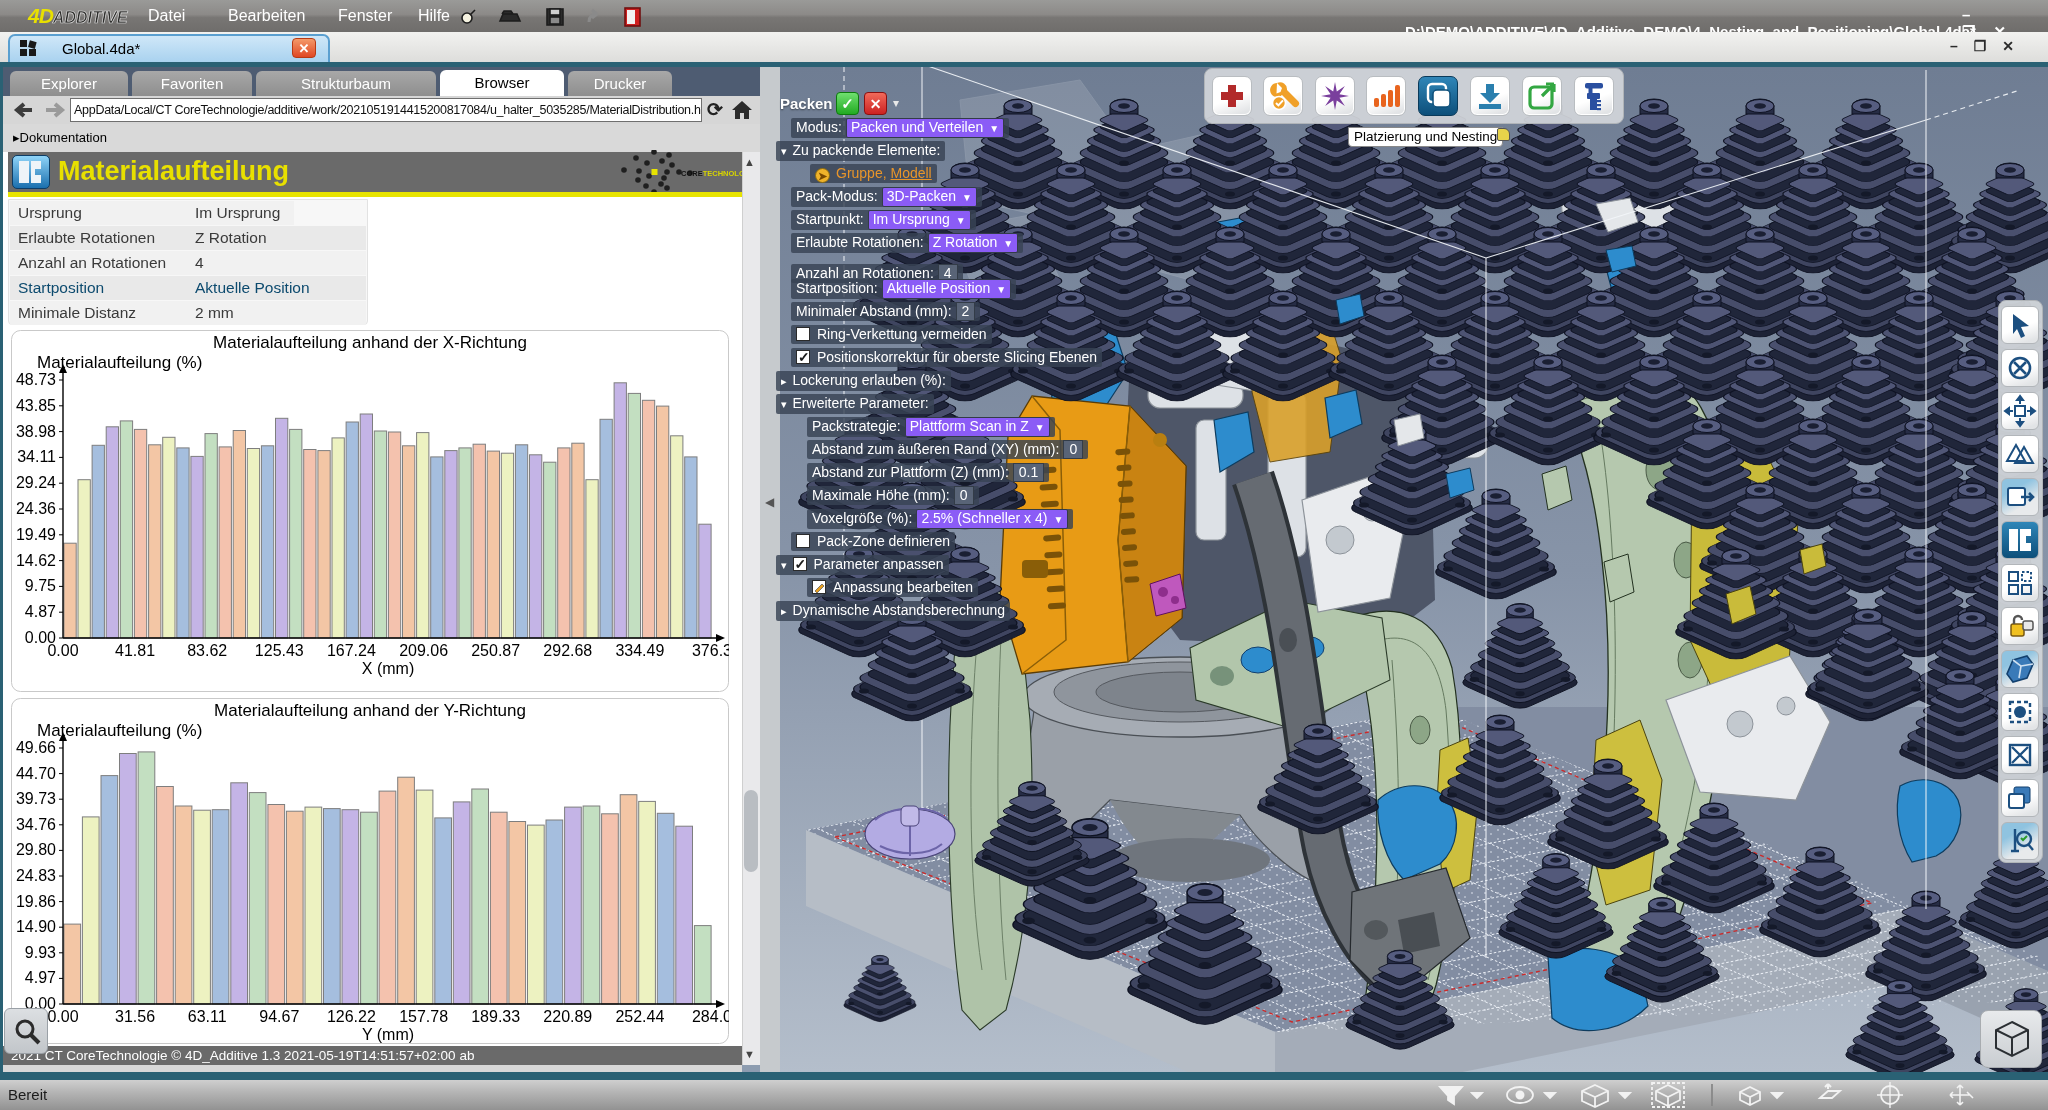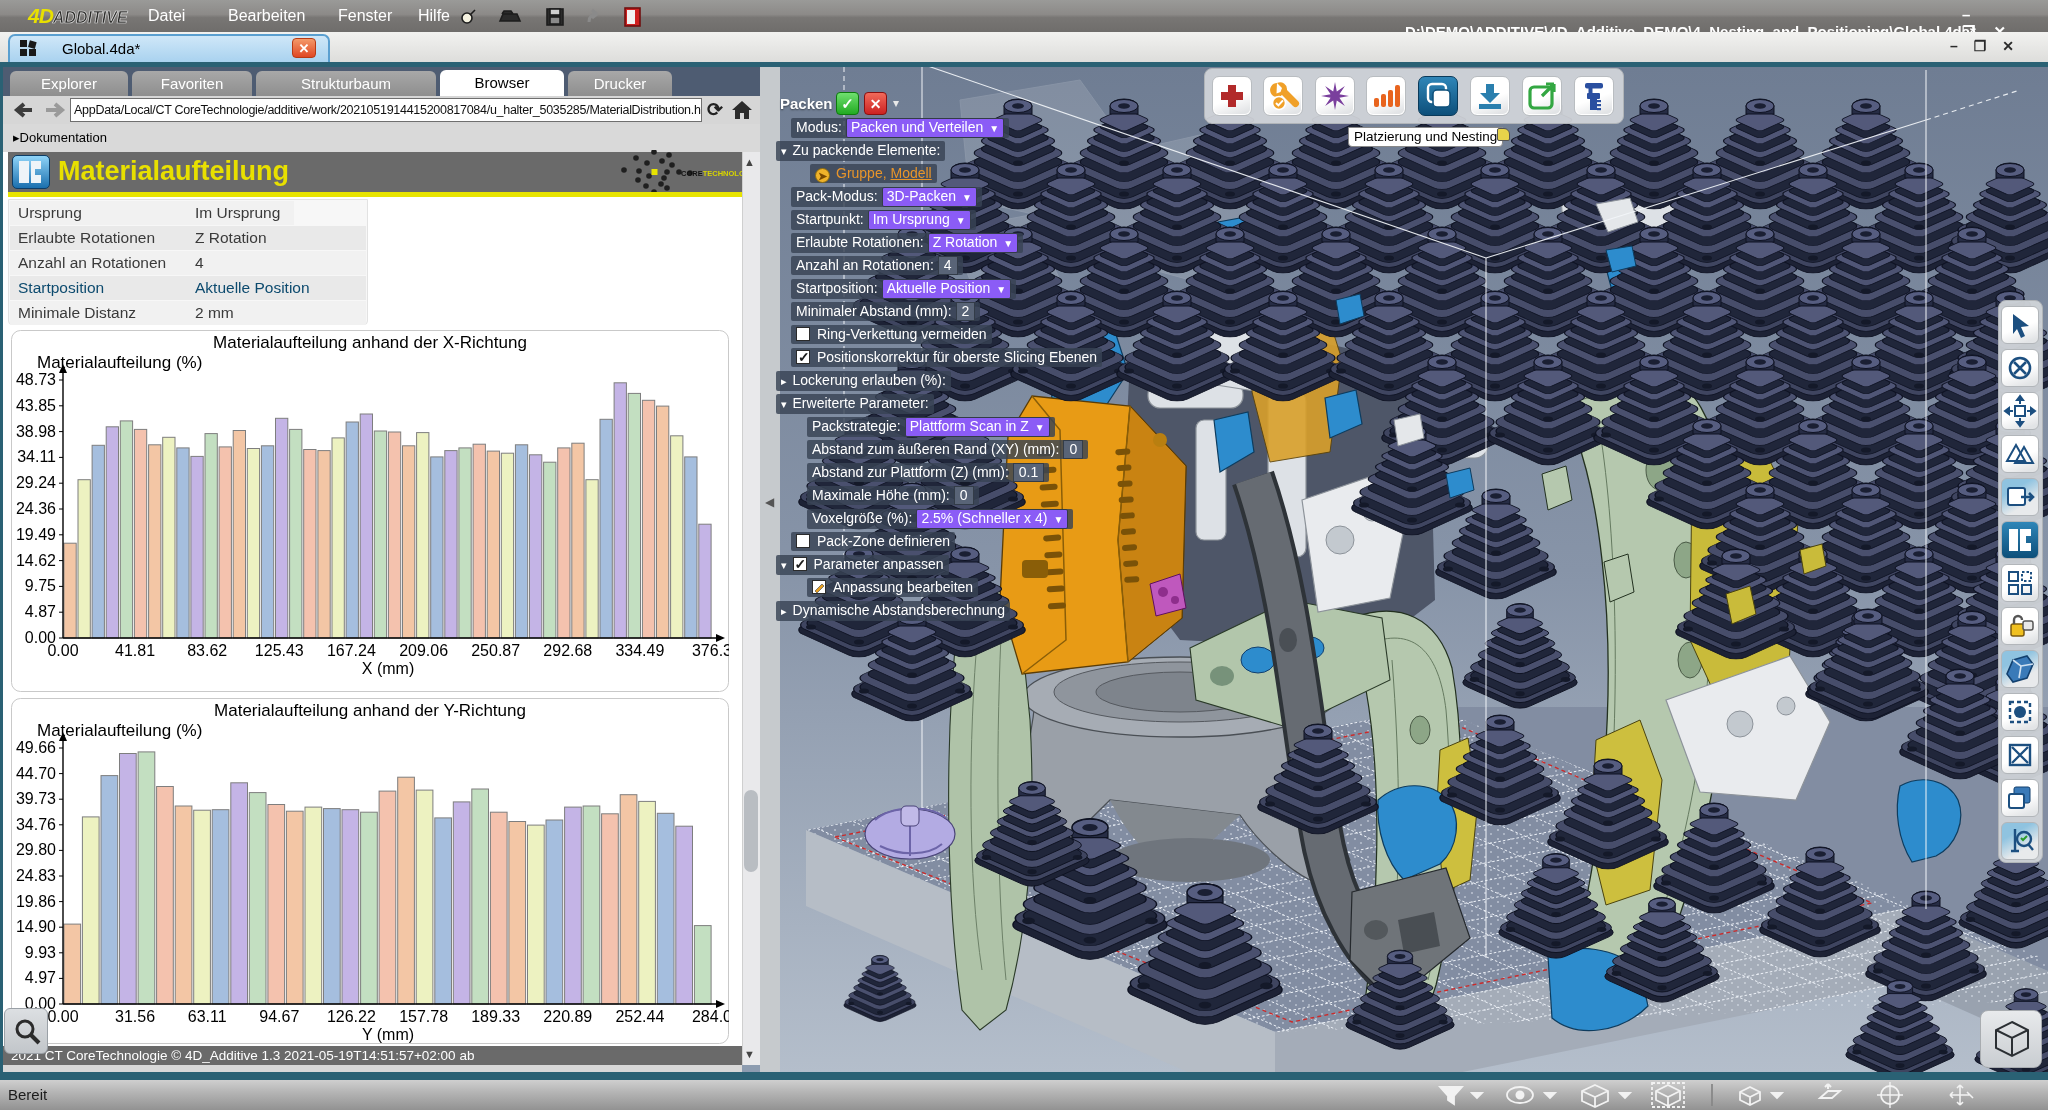--- a/index.html
+++ b/index.html
@@ -651,21 +651,21 @@
 <div class="abs" style="left:780px;top:95px;color:#fff;font-size:15px;font-weight:bold;text-shadow:0 1px 2px rgba(0,0,0,.5)">Packen</div>
 <div class="abs" style="left:836px;top:92px;width:23px;height:23px;border-radius:4px;background:linear-gradient(#6fe06f,#22aa22);border:1px solid #0d7a0d;color:#fff;font-weight:bold;text-align:center;line-height:22px;font-size:15px">✓</div>
 <div class="abs" style="left:864px;top:92px;width:23px;height:23px;border-radius:4px;background:linear-gradient(#f26a5a,#cc2222);border:1px solid #8a1010;color:#fff;font-weight:bold;text-align:center;line-height:22px;font-size:14px">✕</div>
 <div class="abs" style="left:893px;top:96px;color:#e8e8e8;font-size:12px">▾</div>
 <div class="chip" style="left:791px;top:118px">Modus:<span class="dd">Packen und Verteilen<span class="ar">▼</span></span></div>
 <div class="chip" style="left:776px;top:141px"><span style="font-size:11px;margin-right:6px">▾</span>Zu packende Elemente:</div>
 <div class="chip" style="left:810px;top:164px;color:#e8952a"><span style="display:inline-block;width:15px;height:15px;border-radius:50%;background:#f0b32a;border:1px solid #8a6a10;color:#7a4a00;font-size:11px;line-height:14px;text-align:center;vertical-align:-2px;margin-right:6px;font-weight:bold">➤</span>Gruppe, <span style="text-decoration:underline">Modell</span></div>
 <div class="chip" style="left:791px;top:187px">Pack-Modus:<span class="dd">3D-Packen<span class="ar">▼</span></span></div>
 <div class="chip" style="left:791px;top:210px">Startpunkt:<span class="dd">Im Ursprung<span class="ar">▼</span></span></div>
 <div class="chip" style="left:791px;top:233px">Erlaubte Rotationen:<span class="dd">Z Rotation<span class="ar">▼</span></span></div>
-<div class="chip" style="left:791px;top:256px">Anzahl an Rotationen:<span class="val">4</span></div>
+<div class="chip" style="left:791px;top:264px">Anzahl an Rotationen:<span class="val">4</span></div>
 <div class="chip" style="left:791px;top:279px">Startposition:<span class="dd">Aktuelle Position<span class="ar">▼</span></span></div>
 <div class="chip" style="left:791px;top:302px">Minimaler Abstand (mm):<span class="val">2</span></div>
 <div class="chip" style="left:791px;top:325px"><span class="cb"></span>Ring-Verkettung vermeiden</div>
 <div class="chip" style="left:791px;top:348px"><span class="cb on"></span>Positionskorrektur für oberste Slicing Ebenen</div>
 <div class="chip" style="left:776px;top:371px"><span style="font-size:11px;margin-right:6px">▸</span>Lockerung erlauben (%):</div>
 <div class="chip" style="left:776px;top:394px"><span style="font-size:11px;margin-right:6px">▾</span>Erweiterte Parameter:</div>
 <div class="chip" style="left:807px;top:417px">Packstrategie:<span class="dd">Plattform Scan in Z<span class="ar">▼</span></span></div>
 <div class="chip" style="left:807px;top:440px">Abstand zum äußeren Rand (XY) (mm):<span class="val">0</span></div>
 <div class="chip" style="left:807px;top:463px">Abstand zur Plattform (Z) (mm):<span class="val">0.1</span></div>
 <div class="chip" style="left:807px;top:486px">Maximale Höhe (mm):<span class="val">0</span></div>

